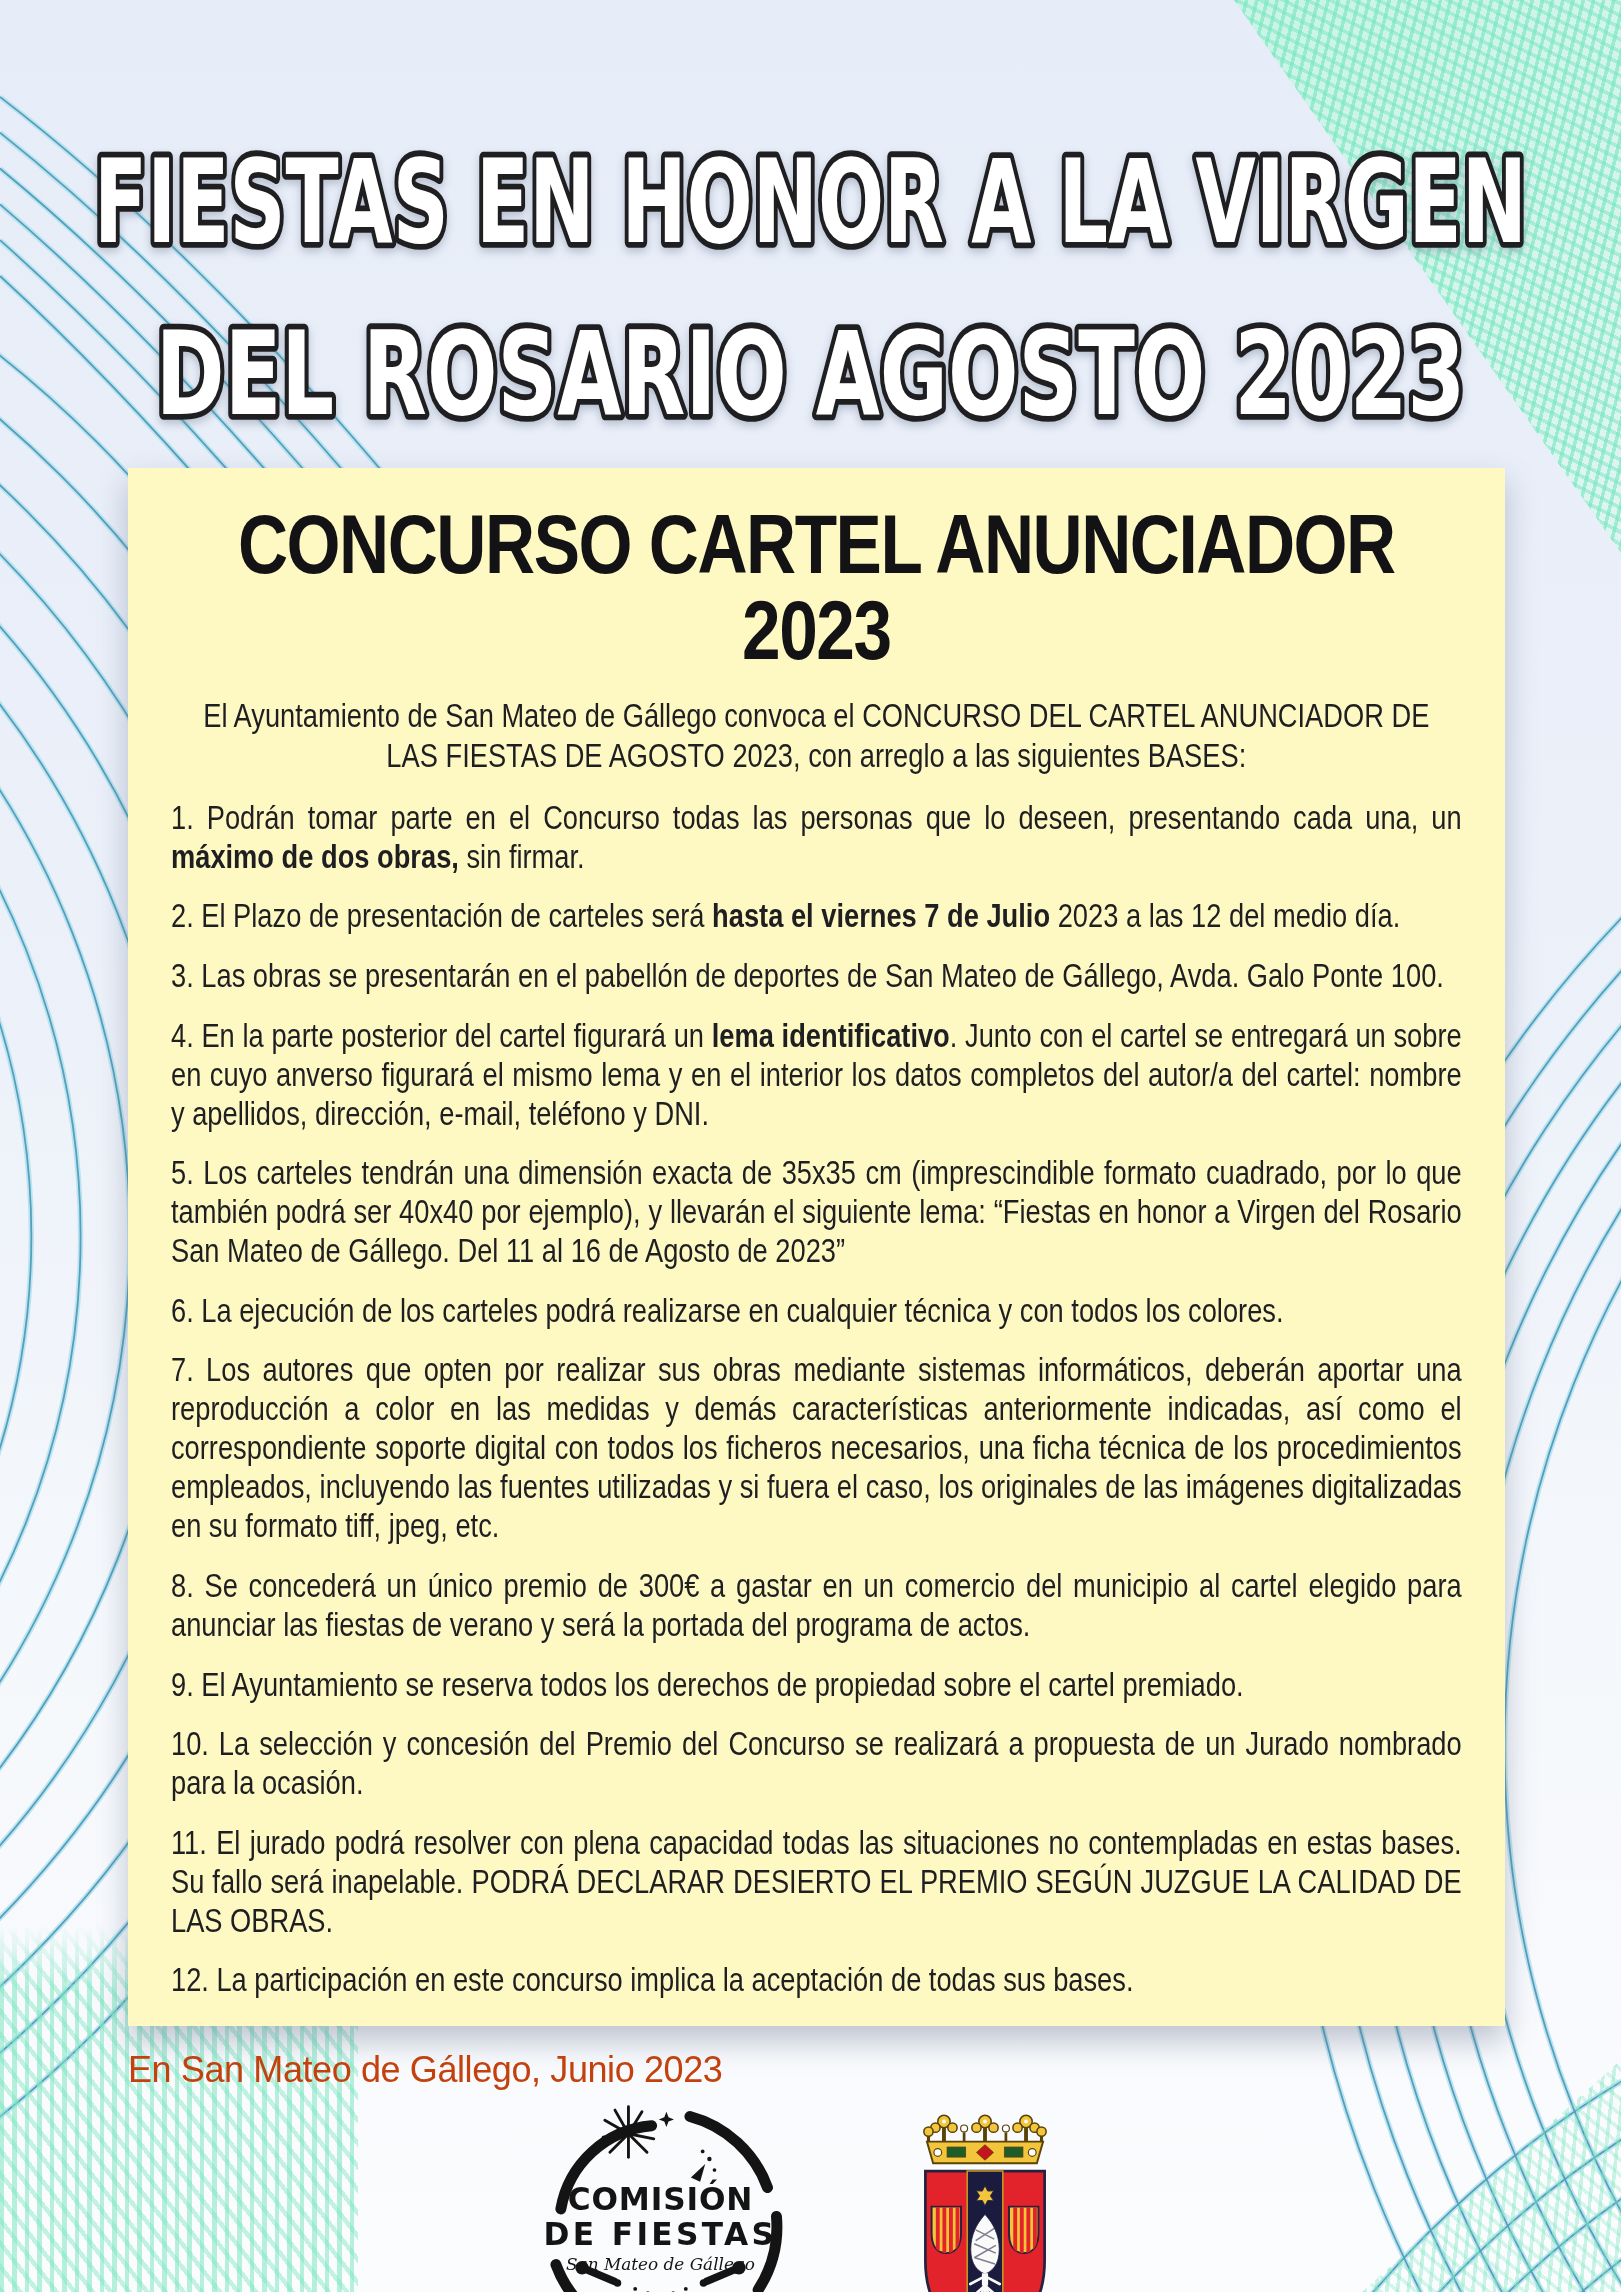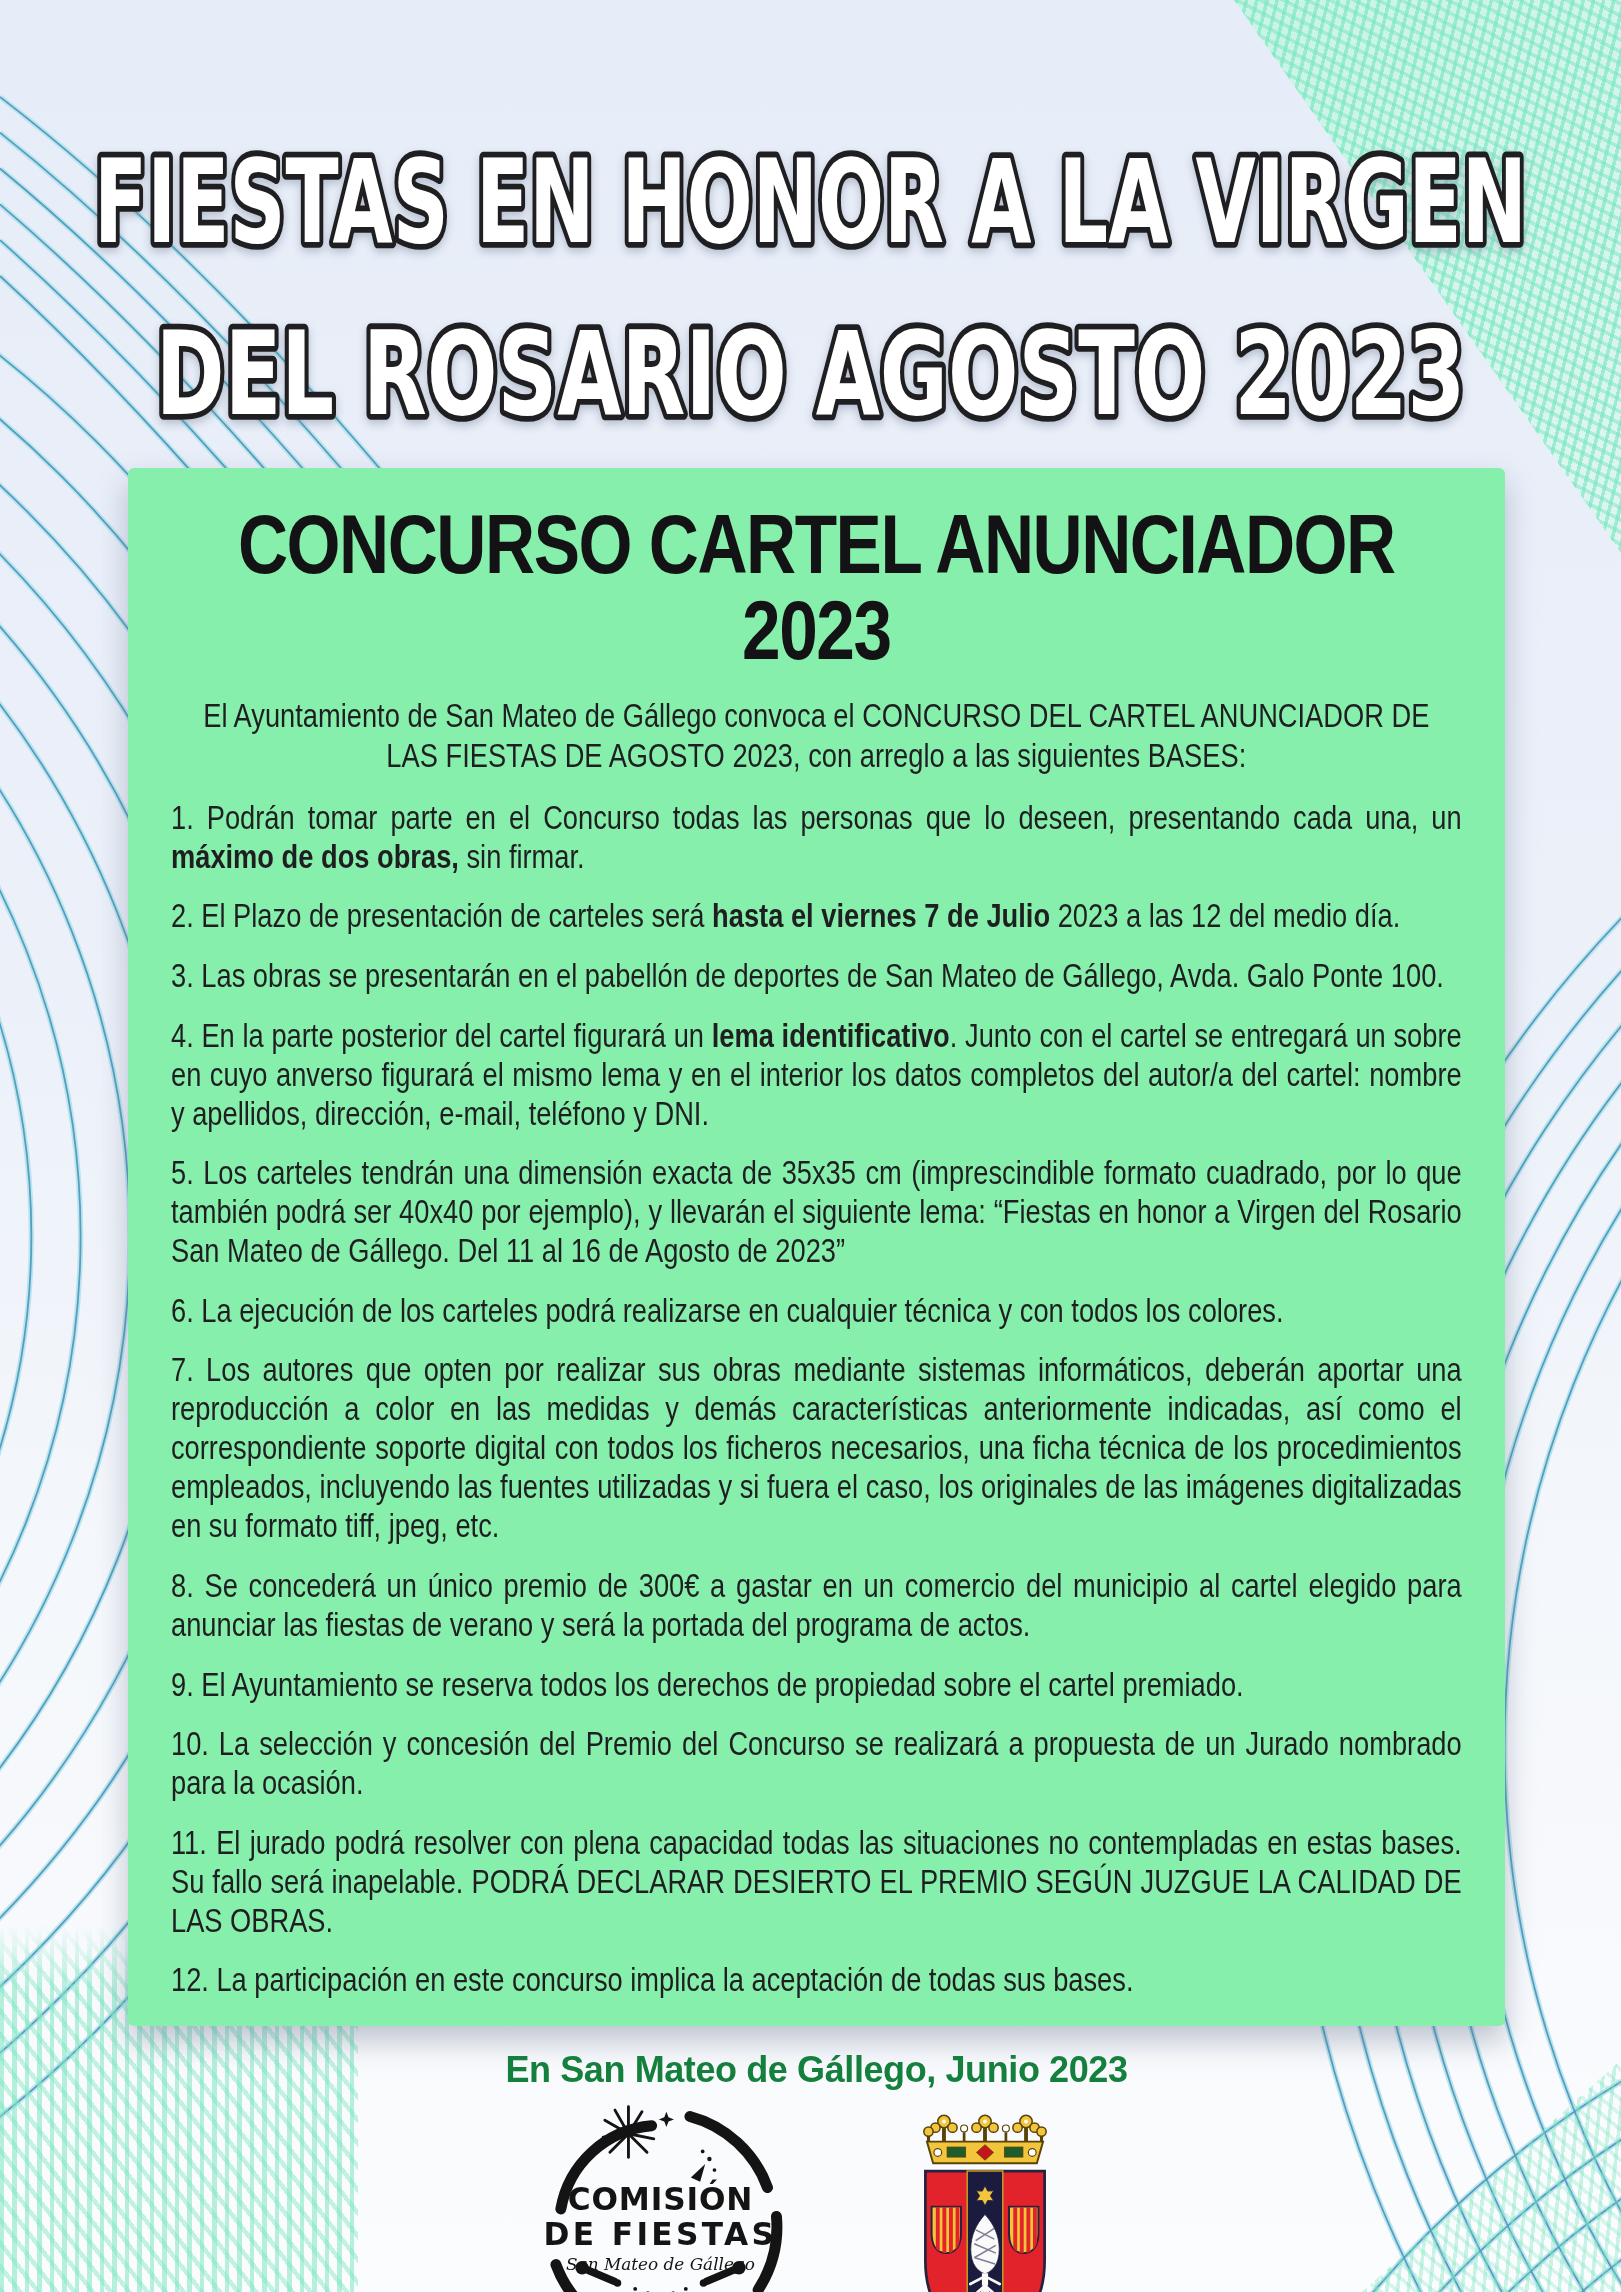--- a/index.html
+++ b/index.html
@@ -39,40 +39,40 @@
     filter:drop-shadow(0 4.5px 4.5px rgba(120,132,155,.45));}
   .title-svg text{
     font-family:"DejaVu Sans","Liberation Sans",sans-serif;font-weight:700;
     fill:#ffffff;stroke:#1f1f22;stroke-width:13px;stroke-linejoin:round;
     paint-order:stroke fill;
   }
   
   .spacer{height:468px;}
   .paper{
     position:relative;z-index:5;margin-left:128px;width:1377px;min-height:1473px;
-    background:#86efac;border-radius:6px;
+    background:#fef9c3;border-radius:1px;
     box-shadow:0 14.3px 30px rgba(108,120,145,.42);
     overflow:visible;
   }
   .paper-inner{
     width:1666px;transform:scaleX(.8263);transform-origin:0 0;
     box-sizing:border-box;padding:34px 52px 27px;
     color:#1f1f22;
   }
   .heading{
     text-align:center;font-weight:700;font-size:84px;line-height:1.02;
     letter-spacing:-1.8px;margin:0 0 23px 0;color:#131316;
   }
   .intro{font-size:33px;line-height:40px;text-align:center;margin:0 0 21.5px 0;}
   .base{font-size:33px;line-height:39px;text-align:justify;margin:0 0 20.6px 0;}
   .base:last-child{margin-bottom:0;}
   .b{font-weight:700;}
   
   .closing{position:relative;z-index:5;width:1377px;margin:23px 0 0 128px;
-    text-align:center;font-size:36px;letter-spacing:-0.4px;color:#15803d;font-weight:bold;}
+    font-size:36px;letter-spacing:-0.4px;color:#c2410c;}
   .logos{position:relative;z-index:5;margin-top:9px;display:flex;
     justify-content:center;align-items:flex-start;gap:79px;}
   .logo-comision{width:269px;height:253px;}
   .logo-escudo{width:222px;height:240px;margin-top:5.4px;}
   .logo-comision text{font-family:"DejaVu Sans","Liberation Sans",sans-serif;}
   .logo-comision .script{font-family:"DejaVu Serif","Liberation Serif",serif;font-style:italic;}
 </style>
 </head>
 <body>
 

